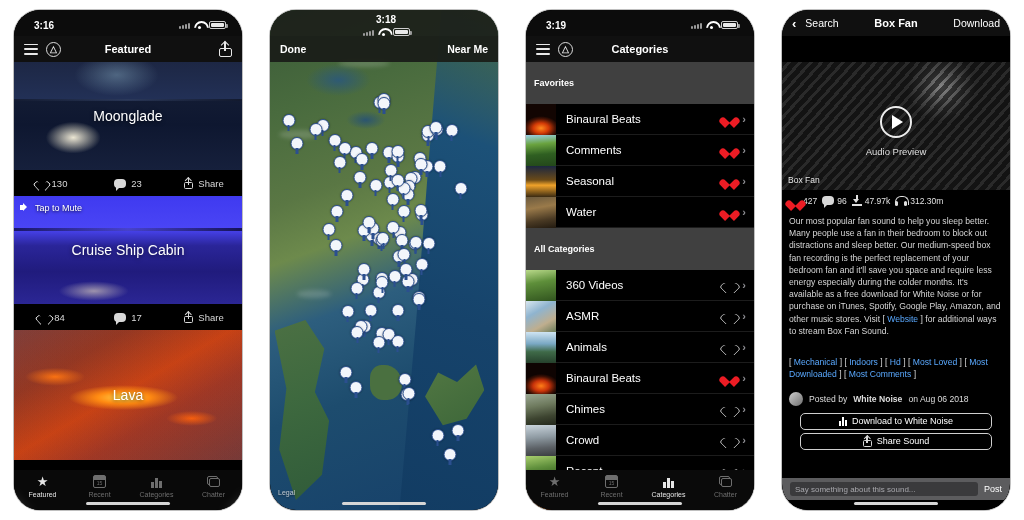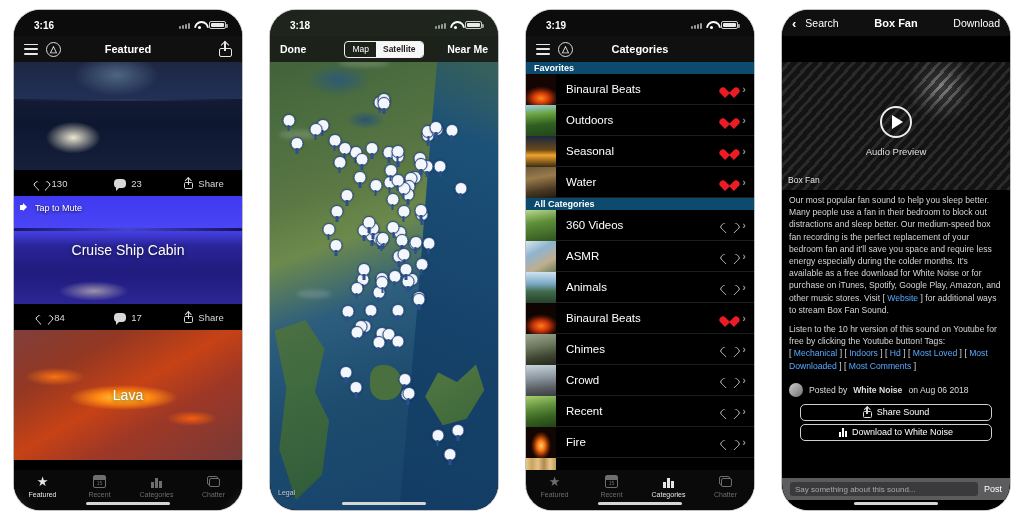--- a/index.html
+++ b/index.html
@@ -29,21 +29,21 @@
 
   
   .statusbar {
     position: relative; height: 26px;
     display: flex; align-items: center; justify-content: space-between;
     padding: 4px 16px 0 20px;
     color: #fff; font-size: 10px; font-weight: bold;
     z-index: 40;
   }
   .statusbar.ondark { background: #0c0c0c; }
-  .statusbar.onmap { background: rgba(28,32,26,0.92); }
+  .statusbar.onmap { background: rgba(28,32,26,0.92); flex-direction: column; }
   .sb-right { display: flex; align-items: center; gap: 4px; }
   .sig { display: flex; align-items: flex-end; gap: 1px; height: 7px; }
   .sig i { display:block; width: 2px; background: #9a9a9a; border-radius: 1px; }
   .sig i:nth-child(1){height:3px} .sig i:nth-child(2){height:4px}
   .sig i:nth-child(3){height:5px} .sig i:nth-child(4){height:6px}
   .wifi { width: 11px; height: 8px; position: relative; }
   .wifi:before{
     content:""; position:absolute; left:0; top:0; width:11px; height:11px;
     border:2px solid #fff; border-radius:50%;
     clip-path: polygon(0 0,100% 0,100% 45%,0 45%);
@@ -202,21 +202,21 @@
   }
   .segmented{
     display:flex; border:1.4px solid #f2f2f2; border-radius:4px; overflow:hidden; height:17px;
   }
   .seg { padding:0 7px; display:flex; align-items:center; font-size:8.5px; color:#fff; }
   .seg.on { background:#f7f7f7; color:#1a1a1a; font-weight:bold;}
   .legal { position:absolute; left:8px; bottom:14px; color:#e8e8e8; font-size:7px; opacity:0.8; text-shadow:0 1px 2px rgba(0,0,0,0.6);}
 
   
   .catlist{ position:absolute; top:52px; left:0; right:0; bottom:0; background:#000; overflow:hidden;}
-  .sec-head{ background:#0c4a6e; color:#fff; font-size:9px; font-weight:bold; padding:1px 8px;}
+  .sec-head{ background:#404040; color:#fff; font-size:9px; font-weight:bold; padding:16px 8px;}
   .cat-row{
     display:flex; align-items:center; height:31px; background:#000;
     border-bottom:0.5px solid #1c1c1c;
   }
   .thumb{ width:30px; height:31px; flex:0 0 30px; }
   .cat-name{ flex:1; color:#fff; font-size:11.5px; padding-left:10px;}
   .heart-f{ width:13px;height:12px;position:relative; margin-right:6px;}
   .heart-f:before,.heart-f:after{
     content:""; position:absolute; top:0; width:7px;height:10px;border-radius:7px 7px 0 0; background:#ec1c24;
   }
@@ -342,20 +342,21 @@
                 <span class="arrow"></span>
               </span>
           </span>
         </div>
 
         <div class="feed">
 
           <div class="card">
             <div class="card-img">
               <div class="img-moonglade"></div>
+              <div class="card-title">Moonglade</div>
             </div>
             <div class="card-actions">
               <span class="act">
                 <span class="heart-o"></span>
                 <span>130</span>
               </span>
               <span class="act">
                 <span class="bubble"></span>
                 <span>23</span>
               </span>
@@ -831,26 +832,20 @@
               </span>
             <span class="wifi"></span>
             <span class="batt"></span>
           </span>
         </div>
 
         <div class="navbar onmap">
           <span class="nav-left">
             <span style="font-weight:bold">Done</span>
           </span>
-          <span style="position:absolute;left:0;right:0;display:flex;justify-content:center">
-            <span class="segmented">
-              <span class="seg">Map</span>
-              <span class="seg on">Satellite</span>
-            </span>
-          </span>
           <span class="nav-right">
             <span style="font-weight:bold">Near Me</span>
           </span>
         </div>
 
         <div class="home-ind"></div>
       </div>
     </div>
   </div>
 
@@ -888,21 +883,21 @@
         <div class="catlist" id="cat-list">
             <div class="sec-head">Favorites</div>
             <div class="cat-row">
               <span class="thumb t-binaural"></span>
               <span class="cat-name">Binaural Beats</span>
               <span class="heart-f"></span>
               <span class="chev">›</span>
             </div>
             <div class="cat-row">
               <span class="thumb t-outdoors"></span>
-              <span class="cat-name">Outdoors</span>
+              <span class="cat-name">Comments</span>
               <span class="heart-f"></span>
               <span class="chev">›</span>
             </div>
             <div class="cat-row">
               <span class="thumb t-seasonal"></span>
               <span class="cat-name">Seasonal</span>
               <span class="heart-f"></span>
               <span class="chev">›</span>
             </div>
             <div class="cat-row">
@@ -1019,51 +1014,74 @@
         </div>
 
         <div class="detail">
 
           <div class="hero">
             <div class="playbtn"></div>
             <div class="preview-label">Audio Preview</div>
             <div class="hero-cap">Box Fan</div>
           </div>
 
+          <div class="statsrow">
+            <span class="stat">
+              <span class="heart-f" style="width:11px;height:10px;margin:0"></span>
+              <span>427</span>
+            </span>
+            <span class="stat">
+              <span class="bubble"></span>
+              <span>96</span>
+            </span>
+            <span class="stat">
+              <span class="dl-ico">
+                  <span class="dl-base"></span>
+                </span>
+              <span>47.97k</span>
+            </span>
+            <span class="stat">
+              <span class="hp-ico">
+                  <span class="l"></span>
+                  <span class="r"></span>
+                </span>
+              <span>312.30m</span>
+            </span>
+          </div>
 
           <div class="desc">
             <p><span>Our most popular fan sound to help you sleep better.  Many people use a fan in their bedroom to block out distractions and sleep better.  Our medium-speed box fan recording is the perfect replacement of your bedroom fan and it'll save you space and require less energy especially during the colder months.  It's available as a free download for White Noise or for purchase on iTunes, Spotify, Google Play, Amazon, and other music stores.  Visit [ </span><span class="lnk">Website</span><span> ] for additional ways to stream Box Fan Sound.</span></p>
             <p>
-              <span>Listen to the 10 hr version of this sound on Youtube for free by clicking the Youtube button!  Tags:</span><br>
+              <br>
               <span id="tag-line"><span>[ </span><span class="lnk">Mechanical</span><span> ] </span><span>[ </span><span class="lnk">Indoors</span><span> ] </span><span>[ </span><span class="lnk">Hd</span><span> ] </span><span>[ </span><span class="lnk">Most Loved</span><span> ] </span><span>[ </span><span class="lnk">Most Downloaded</span><span> ] </span><span>[ </span><span class="lnk">Most Comments</span><span> ] </span></span>
             </p>
           </div>
 
           <div class="poster">
             <span class="pavatar"></span>
             <span>Posted by</span>
             <span style="font-weight:bold">White Noise</span>
             <span>on Aug 06 2018</span>
           </div>
 
           <div class="btn">
+            <span class="bars-ico">
+                <i></i>
+                <i></i>
+                <i></i>
+              </span>
+            <span>Download to White Noise</span>
+          </div>
+          <div class="btn">
             <span class="mini-share">
                 <span class="b"></span>
                 <span class="a"></span>
               </span>
             <span>Share Sound</span>
           </div>
-          <div class="btn">
-            <span class="bars-ico">
-                <i></i>
-                <i></i>
-                <i></i>
-              </span>
-            <span>Download to White Noise</span>
-          </div>
 
           <div class="commentbar">
             <div class="cinput">Say something about this sound...</div>
             <div class="postbtn">Post</div>
           </div>
 
         </div>
         <div class="home-ind"></div>
 
       </div>

